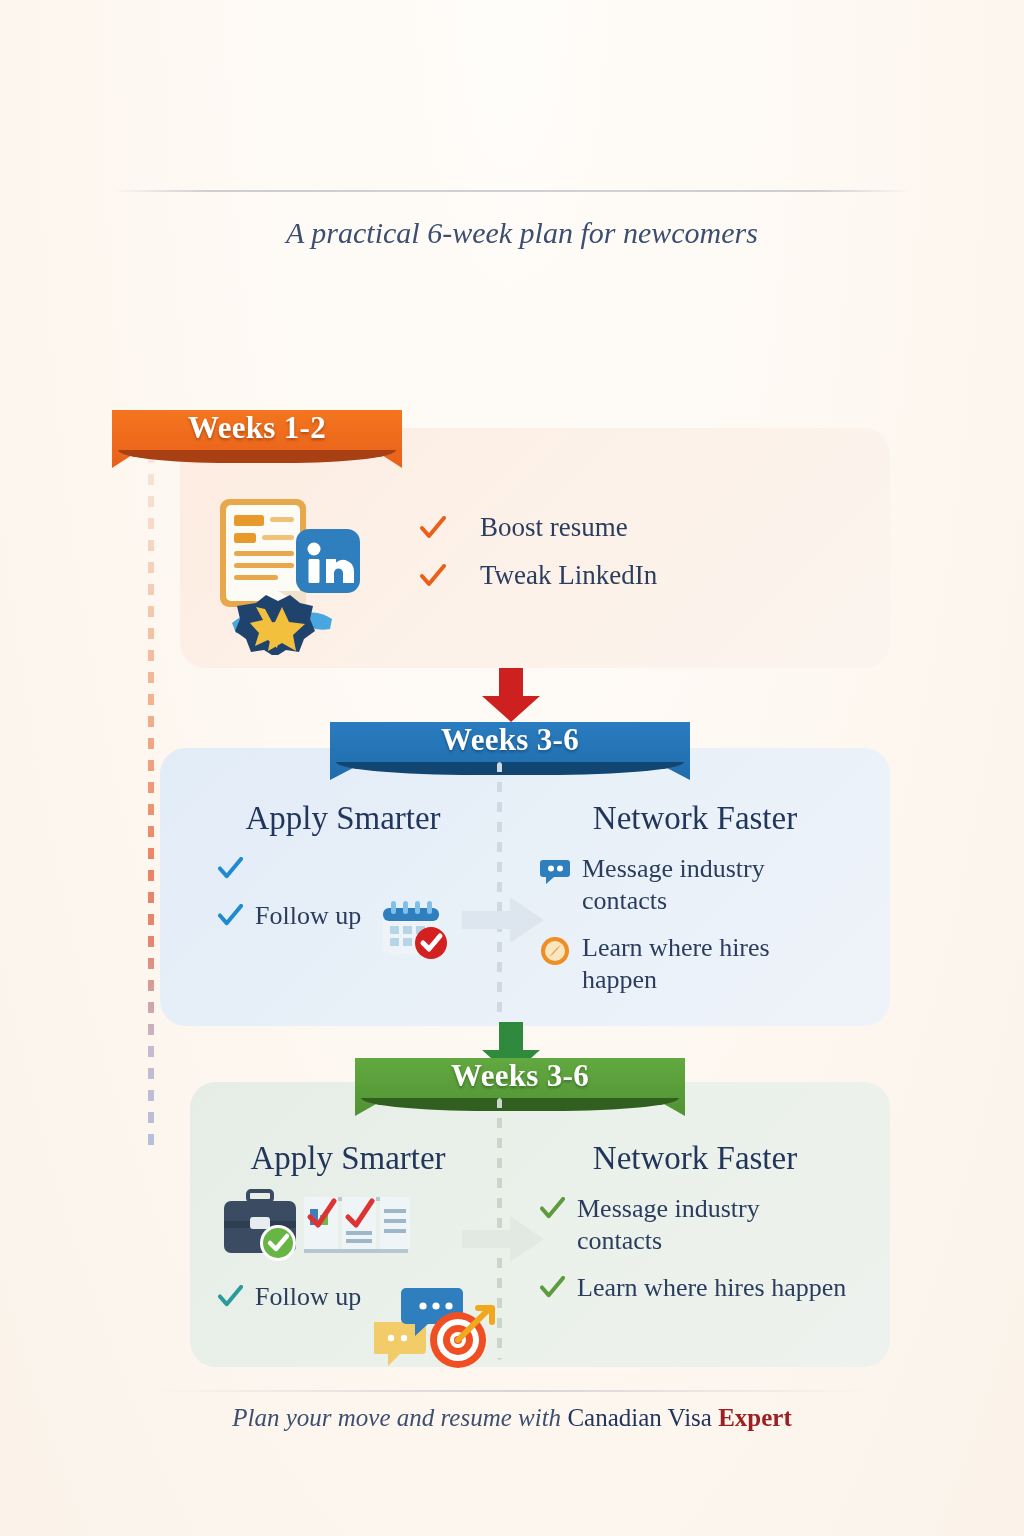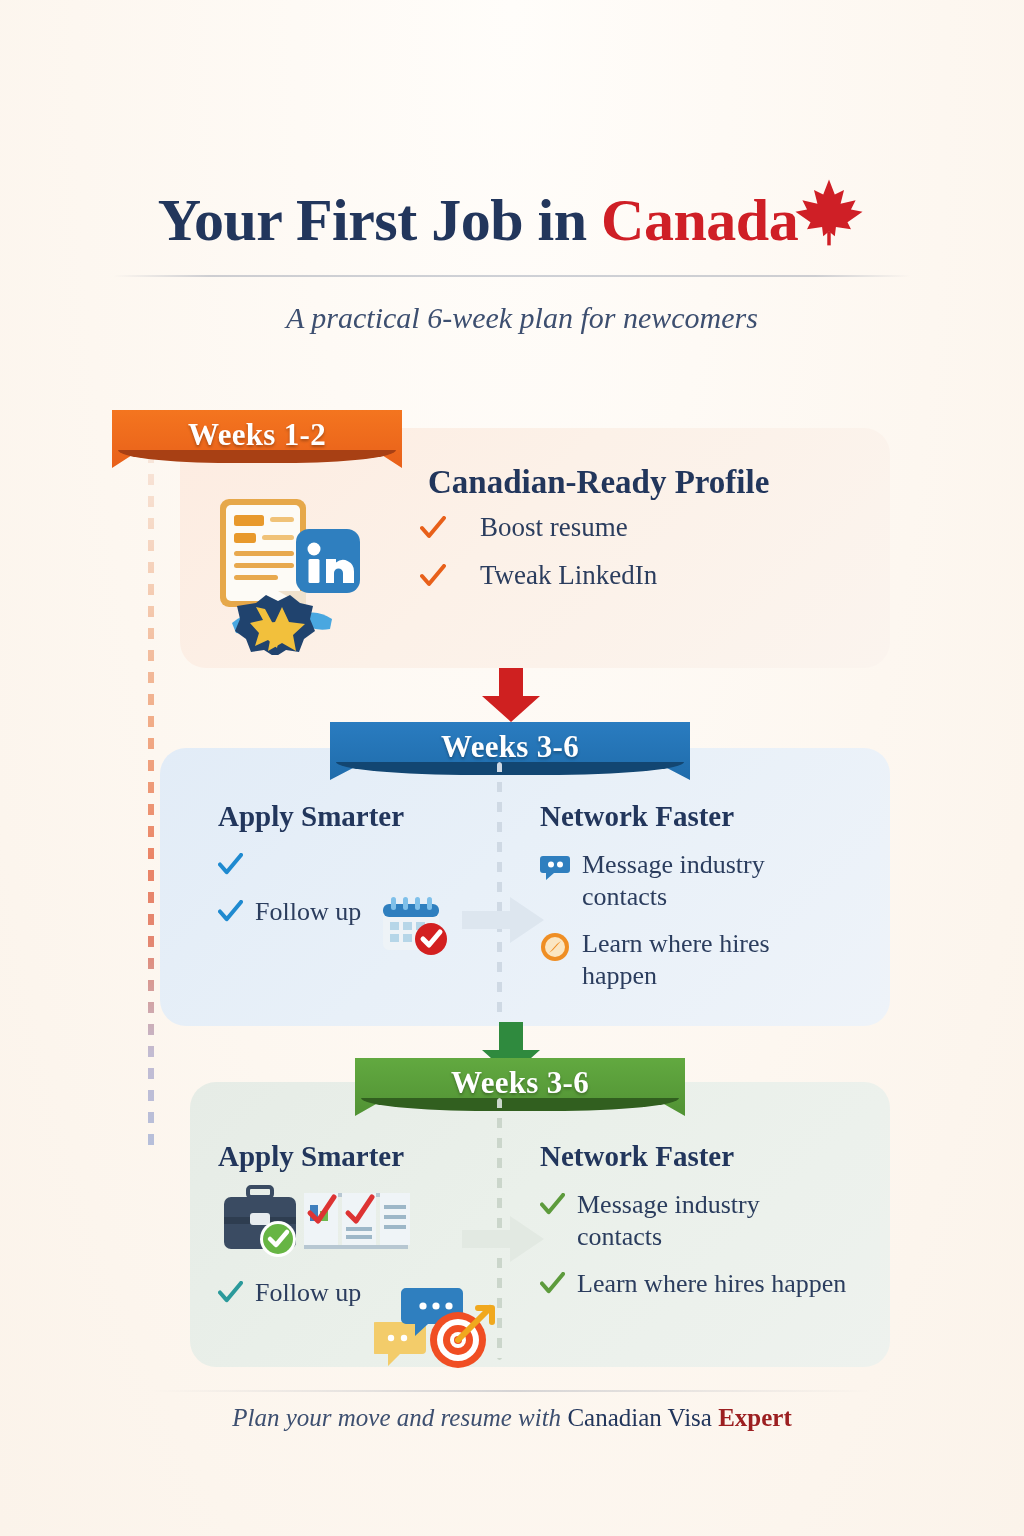--- a/index.html
+++ b/index.html
@@ -64,21 +64,21 @@
   .card2{
     left:160px;top:748px;width:730px;height:278px;
     background:linear-gradient(135deg,#e2ecf7 0%,#e8f0f8 45%,#eef3f9 100%);
   }
   .card3{
     left:190px;top:1082px;width:700px;height:285px;
     background:linear-gradient(135deg,#e6ece6 0%,#eaf0ea 45%,#eef2ee 100%);
   }
 
   
-  .ribbon{position:absolute;height:58px;display:flex;align-items:center;justify-content:center;}
+  .ribbon{position:absolute;height:58px;display:flex;align-items:flex-start;justify-content:center;}
   .ribbon .band{
     position:absolute;inset:0;
     clip-path:polygon(0 0,100% 0,100% 100%,92% 74%,8% 74%,0 100%);
   }
   .ribbon .fold{
     position:absolute;left:6px;right:6px;top:40px;height:13px;
     border-radius:0 0 40% 40%/0 0 100% 100%;
     filter:brightness(.78);
   }
   .ribbon .txt{
@@ -112,22 +112,23 @@
   }
   .s1list{position:absolute;left:420px;top:512px;}
   .s1list .row{display:flex;align-items:flex-start;gap:14px;margin-bottom:16px;}
   .s1list .row .lab{font-size:27px;color:#2b3d5e;font-family:"Liberation Serif", serif;margin-left:20px;}
   .tick{flex:0 0 auto;margin-top:4px;}
 
   .icons1{position:absolute;left:212px;top:495px;width:180px;height:160px;}
 
   
   .colhead{
-    font-size:29px;font-weight:bold;color:#22365c;
-    font-family:"Liberation Serif", serif;
+    font-size:33px;font-weight:normal;color:#22365c;
+    font-family:"Liberation Serif", serif;
+    text-align:center;
   }
   .s2 .colL{position:absolute;left:218px;top:800px;width:250px;}
   .s2 .colR{position:absolute;left:540px;top:800px;width:310px;}
   .bullrow{display:flex;align-items:flex-start;gap:12px;margin-top:16px;}
   .bullrow .lab{font-size:26px;color:#2b3d5e;line-height:1.22;font-family:"Liberation Serif", serif;}
   .vdash{
     position:absolute;left:497px;top:762px;width:5px;height:258px;
     background:#cfd9e4;
     -webkit-mask-image:repeating-linear-gradient(180deg,#000 0 10px,transparent 10px 20px);
     mask-image:repeating-linear-gradient(180deg,#000 0 10px,transparent 10px 20px);
@@ -151,28 +152,20 @@
   }
   .footer b{font-style:normal;font-weight:normal;color:#22365c;}
   .footer .red{font-style:normal;font-weight:bold;color:#9c1f21;}
 </style>
 </head>
 <body>
 
 <div class="page">
 
   <div class="header">
-    <div class="title">
-      <span>Your First Job in </span><span class="red">Canada</span><span class="leaf">
-        <svg width="74" height="74" viewBox="0 0 64 64" aria-hidden="true">
-          <path d="M32 3 L37 16 L45 12 L42 24 L55 21 L51 29 L61 31 L48 40 L51 46 L38 44 L37 52 L32 48 L27 52 L26 44 L13 46 L16 40 L3 31 L13 29 L9 21 L22 24 L19 12 L27 16 Z" fill="#cf1f26"></path>
-          <rect x="30.5" y="48" width="3" height="12" fill="#cf1f26"></rect>
-        </svg>
-      </span>
-    </div>
     <div class="rule"></div>
     <div class="subtitle">A practical 6-week plan for newcomers</div>
   </div>
 
   <div class="timeline"></div>
 
   <div class="card card1"></div>
 
   <div class="ribbon orange">
     <div class="band"></div>
@@ -206,21 +199,20 @@
       <g>
         <path d="M20 128 q16 -14 34 -4 q-10 16 -30 14 Z" fill="#49a7e0"></path>
         <path d="M120 124 q-18 -12 -34 -2 q12 16 32 12 Z" fill="#49a7e0"></path>
         <path d="M44 108 l10 -8 l12 6 l12 -6 l10 8 l13 3 l-3 13 l5 12 l-11 8 l-5 13 l-13 -2 l-11 7 l-11 -7 l-13 2 l-5 -13 l-11 -8 l5 -12 l-3 -13 Z" fill="#20436e"></path>
         <path d="M44 112 l7 13 l-13 3 l9 10 l-4 13 l13 -6 l9 8 l3 -14 l-8 -12 l-7 -13 Z" fill="#f2c03c"></path>
         <path d="M70 112 l7 15 l16 2 l-12 11 l3 16 l-14 -8 l-14 8 l3 -16 l-12 -11 l16 -2 Z" fill="#f2c03c"></path>
       </g>
     </svg>
   </div>
 
-  <div class="s1head">Canadian-Ready Profile</div>
 
   <div class="s1list">
     <div class="row">
       <span class="tick">
         <svg width="26" height="24" viewBox="0 0 26 24">
             <path d="M2 12 L9 20 L24 2" stroke="#e8601a" stroke-width="4" fill="none" stroke-linecap="round" stroke-linejoin="round"></path>
           </svg>
       </span>
       <span class="lab">Boost resume</span>
     </div>

